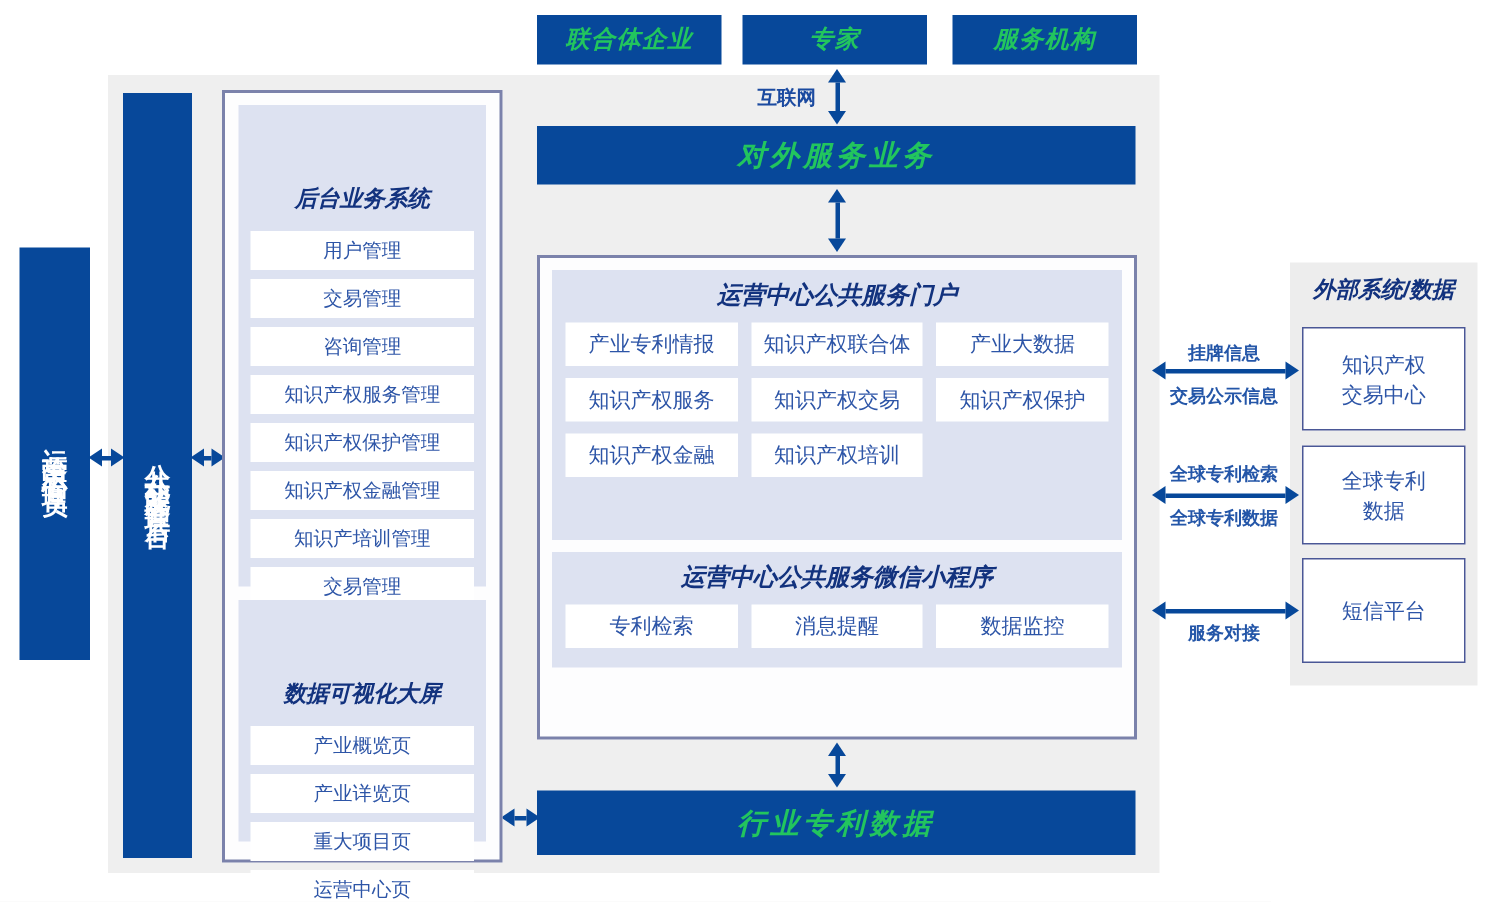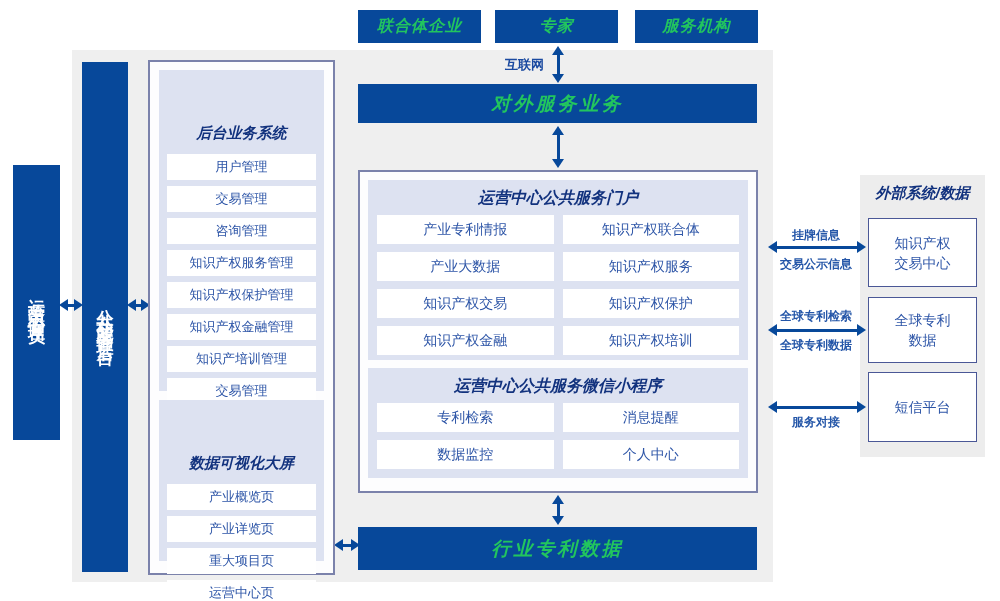--- a/index.html
+++ b/index.html
@@ -31,21 +31,21 @@
 
   
   .lpanel{left:9px;right:9px;padding:6px 8px 8px;display:flex;flex-direction:column;}
   .lpanel .sec-title{font-size:15px;line-height:20px;margin-bottom:5px;margin-top:47px;}
   .lpanel .item{height:26px;margin-top:6px;font-size:13px;flex:none;}
   .lpanel .item:first-of-type{margin-top:0;}
 
   
   .cpanel{left:8px;width:380px;padding:7px 9px 5px;}
   .cpanel .sec-title{font-size:16px;line-height:22px;margin-bottom:6px;}
-  .cgrid{display:grid;grid-template-columns:1fr 1fr;column-gap:9px;row-gap:8px;}
+  .cgrid{display:grid;grid-template-columns:1fr 1fr 1fr;column-gap:9px;row-gap:8px;}
   .cgrid .item{height:29px;font-size:14px;}
 
   
   .ext-title{position:absolute;left:860px;top:184px;width:125px;text-align:center;font-size:15px;font-weight:700;font-style:italic;color:var(--head-text);}
   .extbox{position:absolute;left:868px;width:109px;background:#ffffff;border:1.5px solid #4a5796;color:var(--item-text);font-size:14px;line-height:20px;display:flex;align-items:center;justify-content:center;text-align:center;white-space:pre-line;}
 
   
   .harrow{position:absolute;display:flex;align-items:center;height:12px;}
   .harrow .hd-l{width:0;height:0;border-top:6px solid transparent;border-bottom:6px solid transparent;border-right:9px solid var(--blue);}
   .harrow .hd-r{width:0;height:0;border-top:6px solid transparent;border-bottom:6px solid transparent;border-left:9px solid var(--blue);}
@@ -100,27 +100,26 @@
         <div class="item">产业专利情报</div>
         <div class="item">知识产权联合体</div>
         <div class="item">产业大数据</div>
         <div class="item">知识产权服务</div>
         <div class="item">知识产权交易</div>
         <div class="item">知识产权保护</div>
         <div class="item">知识产权金融</div>
         <div class="item">知识产权培训</div>
       </div>
     </div>
-    <div class="section cpanel" style="top:196px;height:110px;">
+    <div class="section cpanel" style="top:196px;height:77px;">
       <div class="sec-title">运营中心公共服务微信小程序</div>
       <div class="cgrid">
         <div class="item">专利检索</div>
         <div class="item">消息提醒</div>
         <div class="item">数据监控</div>
-        <div class="item">个人中心</div>
       </div>
     </div>
   </div>
 
   <div class="varrow" style="left:551px;top:495px;height:30px;">
     <span class="hd-t"></span>
       <span class="shaft"></span>
       <span class="hd-b"></span>
   </div>
 

